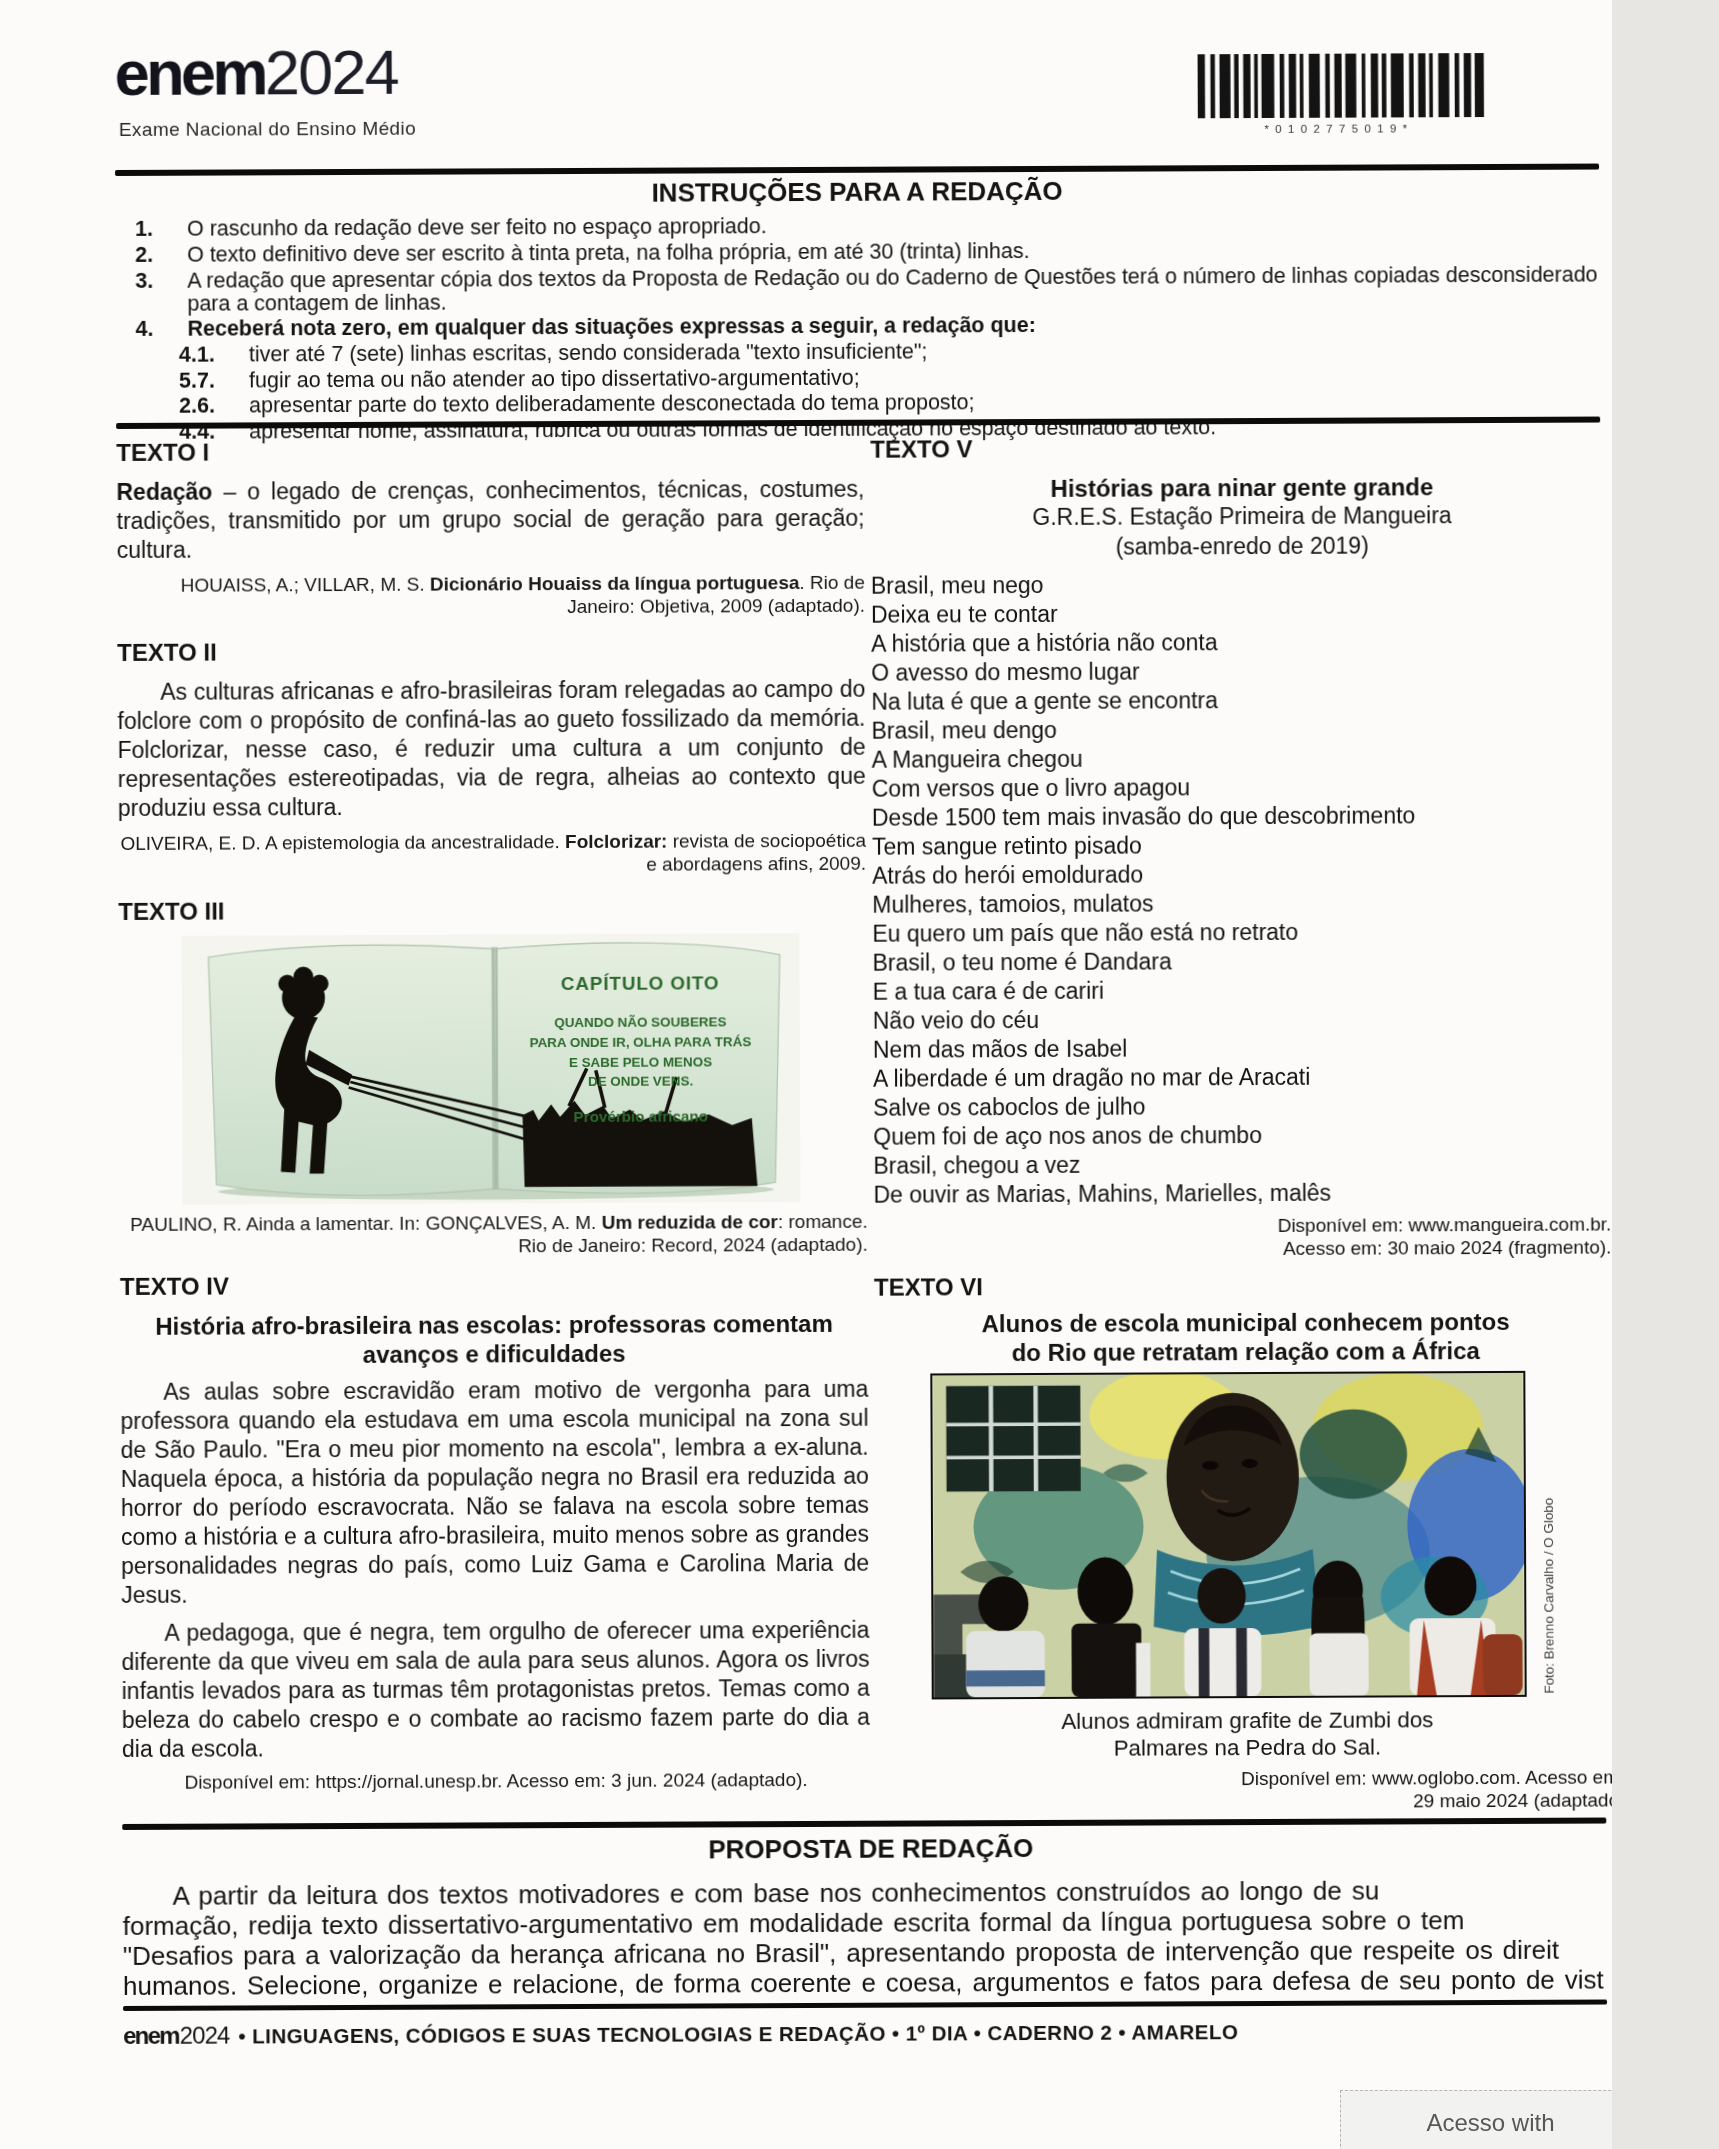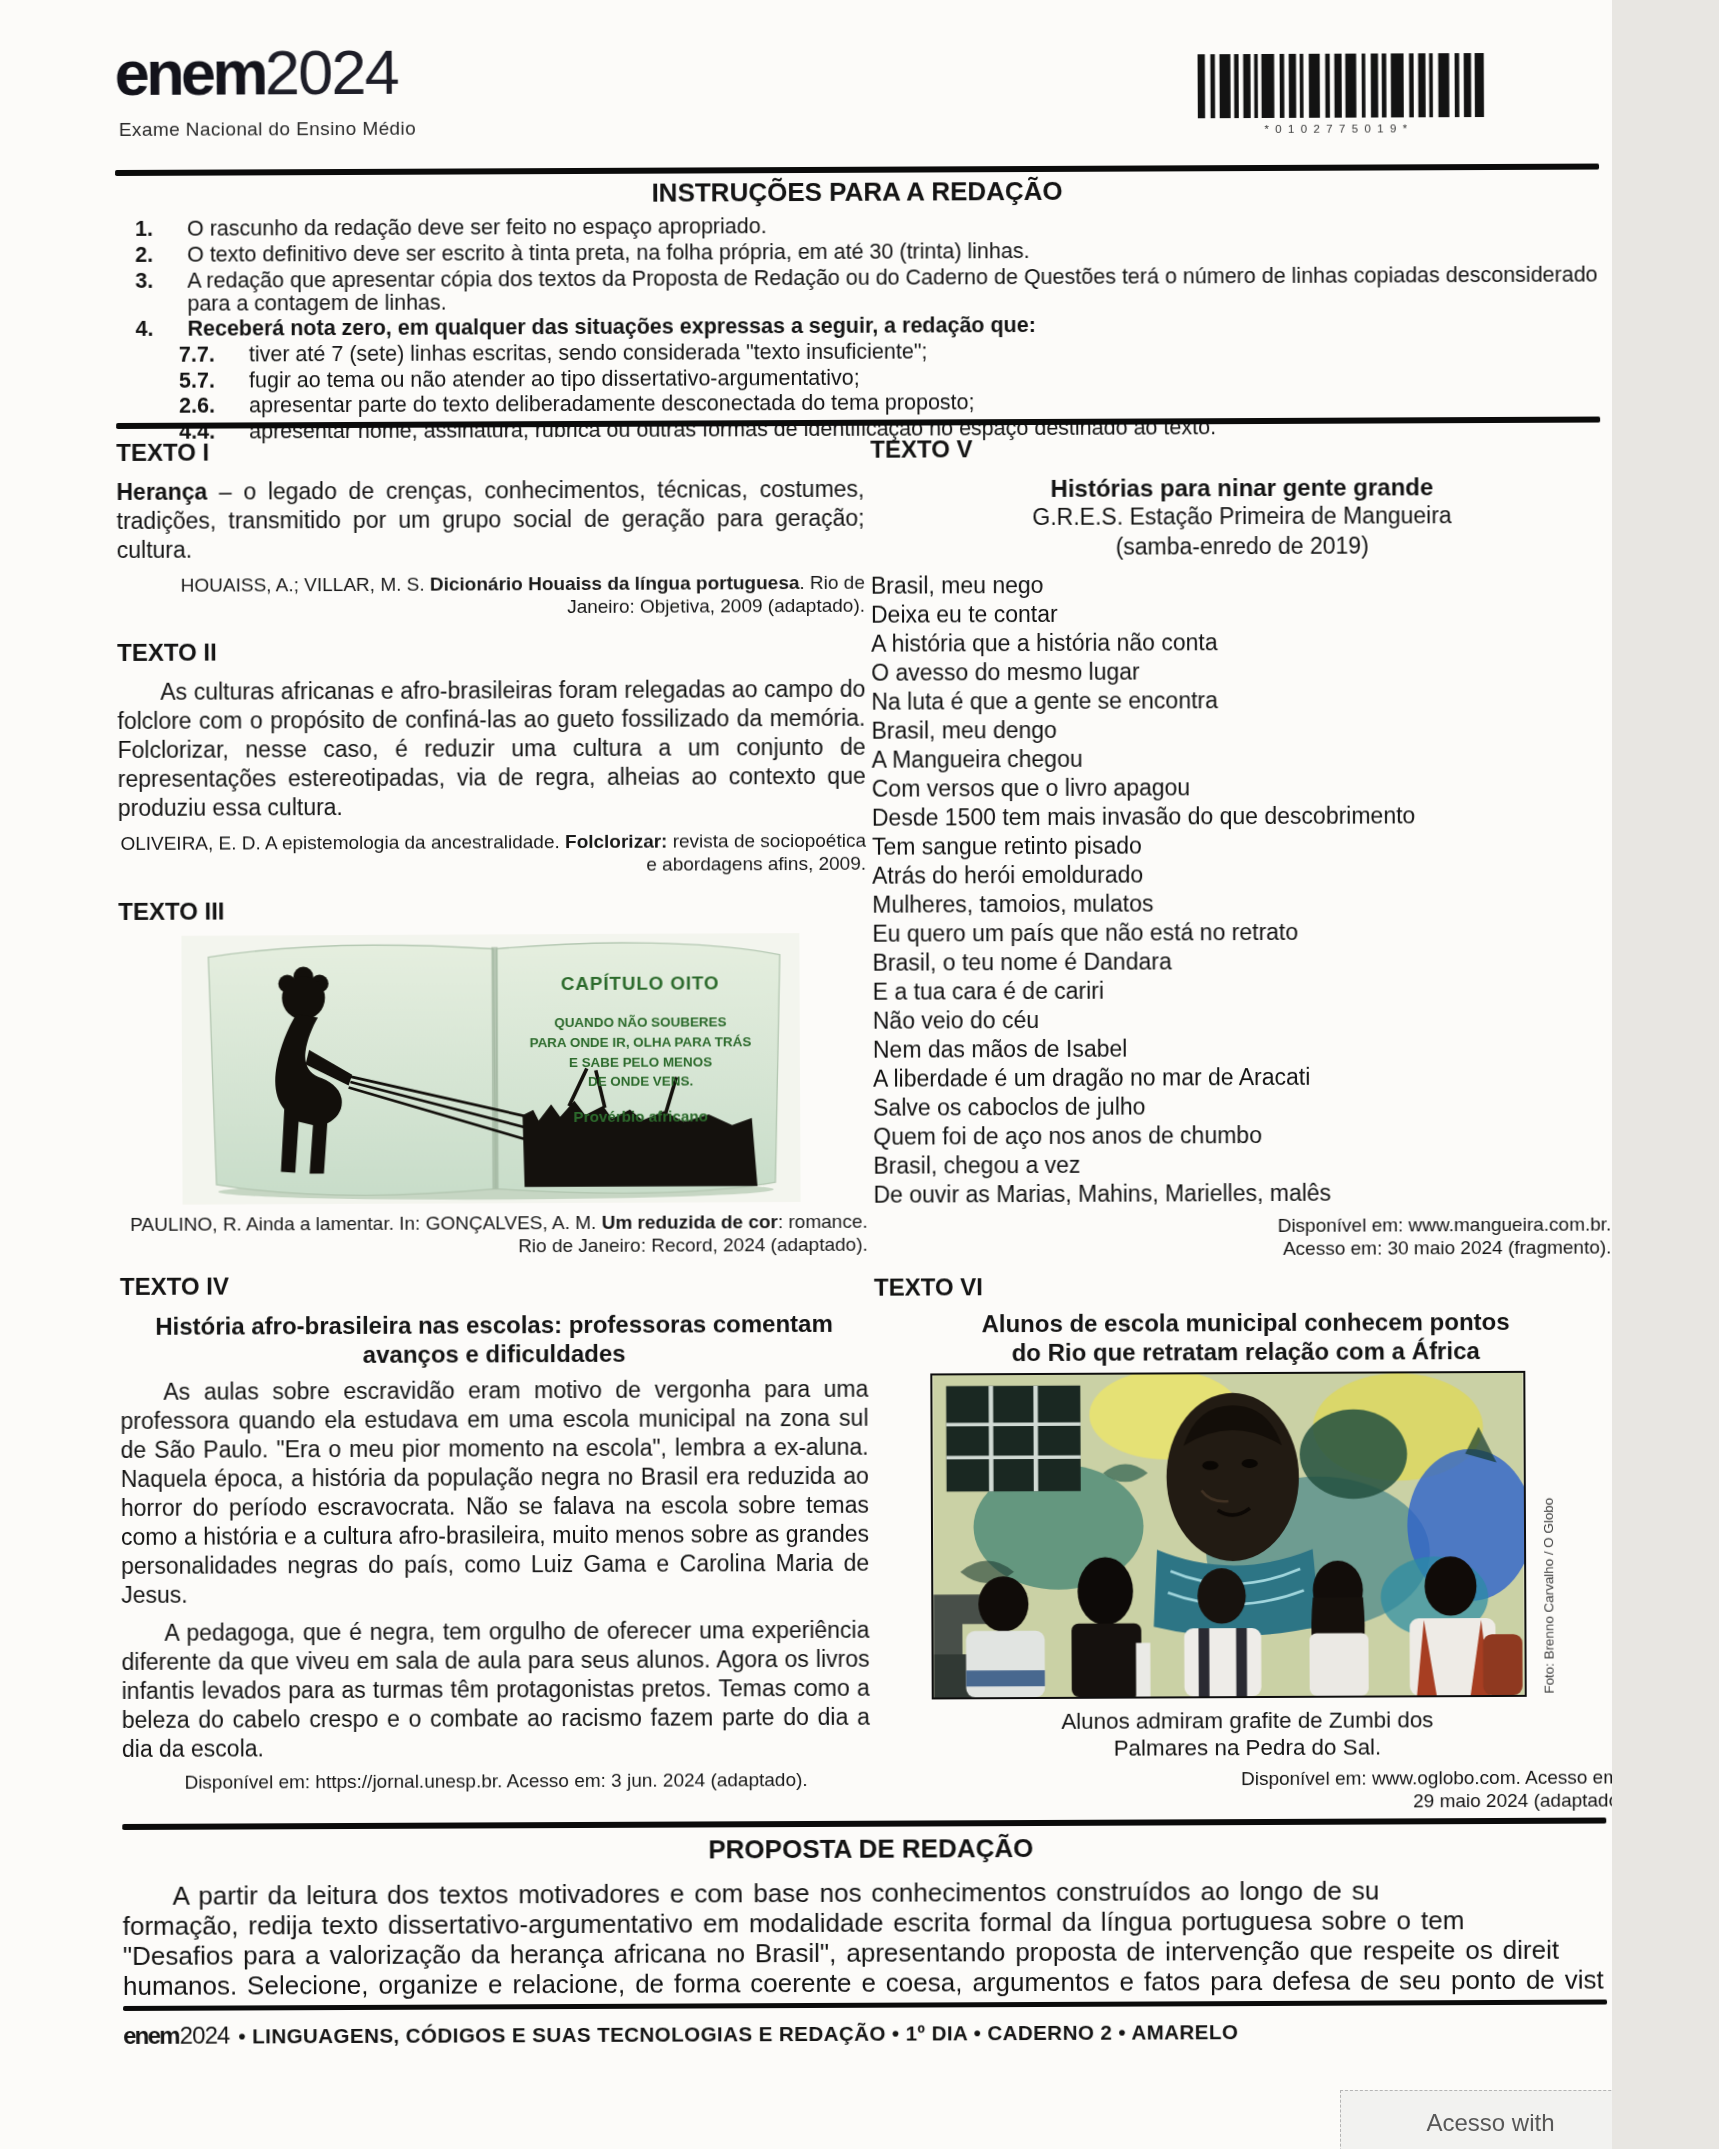--- a/index.html
+++ b/index.html
@@ -128,21 +128,21 @@
           </div>
 
           <div class="ins-row b">
             <span class="ins-num">4.</span>
             <span class="ins-text">Receberá nota zero, em qualquer das situações expressas a seguir, a redação que:</span>
           </div>
         </div>
       <div class="ins-sub">
 
           <div class="ins-row">
-            <span class="ins-num">7.7.</span>
+            <span class="ins-num">4.1.</span>
             <span class="ins-text">tiver até 7 (sete) linhas escritas, sendo considerada "texto insuficiente";</span>
           </div>
 
           <div class="ins-row">
             <span class="ins-num">5.7.</span>
             <span class="ins-text">fugir ao tema ou não atender ao tipo dissertativo-argumentativo;</span>
           </div>
 
           <div class="ins-row">
             <span class="ins-num">2.6.</span>
@@ -153,21 +153,21 @@
             <span class="ins-num">4.4.</span>
             <span class="ins-text">apresentar nome, assinatura, rubrica ou outras formas de identificação no espaço destinado ao texto.</span>
           </div>
         </div>
     </div>
 
     <div class="rule" style="top:420px;"></div>
 
     <div id="col-left">
       <div class="txt-h">TEXTO I</div>
-      <p class="para"><b>Herança</b><span> – o legado de crenças, conhecimentos, técnicas, costumes, tradições, transmitido por um grupo social de geração para geração; cultura.</span></p>
+      <p class="para"><b>Redação</b><span> – o legado de crenças, conhecimentos, técnicas, costumes, tradições, transmitido por um grupo social de geração para geração; cultura.</span></p>
       <div class="cite">
         
       <span class="seg">HOUAISS, A.; VILLAR, M. S. </span><span class="seg b">Dicionário Houaiss da língua portuguesa</span><span class="seg">. Rio de Janeiro: Objetiva, 2009 (adaptado).</span></div>
 
       <div class="txt-h">TEXTO II</div>
       <p class="para indent">As culturas africanas e afro-brasileiras foram relegadas ao campo do folclore com o propósito de confiná-las ao gueto fossilizado da memória. Folclorizar, nesse caso, é reduzir uma cultura a um conjunto de representações estereotipadas, via de regra, alheias ao contexto que produziu essa cultura.</p>
       <div class="cite">
         
       <span class="seg">OLIVEIRA, E. D. A epistemologia da ancestralidade. </span><span class="seg b">Folclorizar:</span><span class="seg"> revista de sociopoética e abordagens afins, 2009.</span></div>
 

